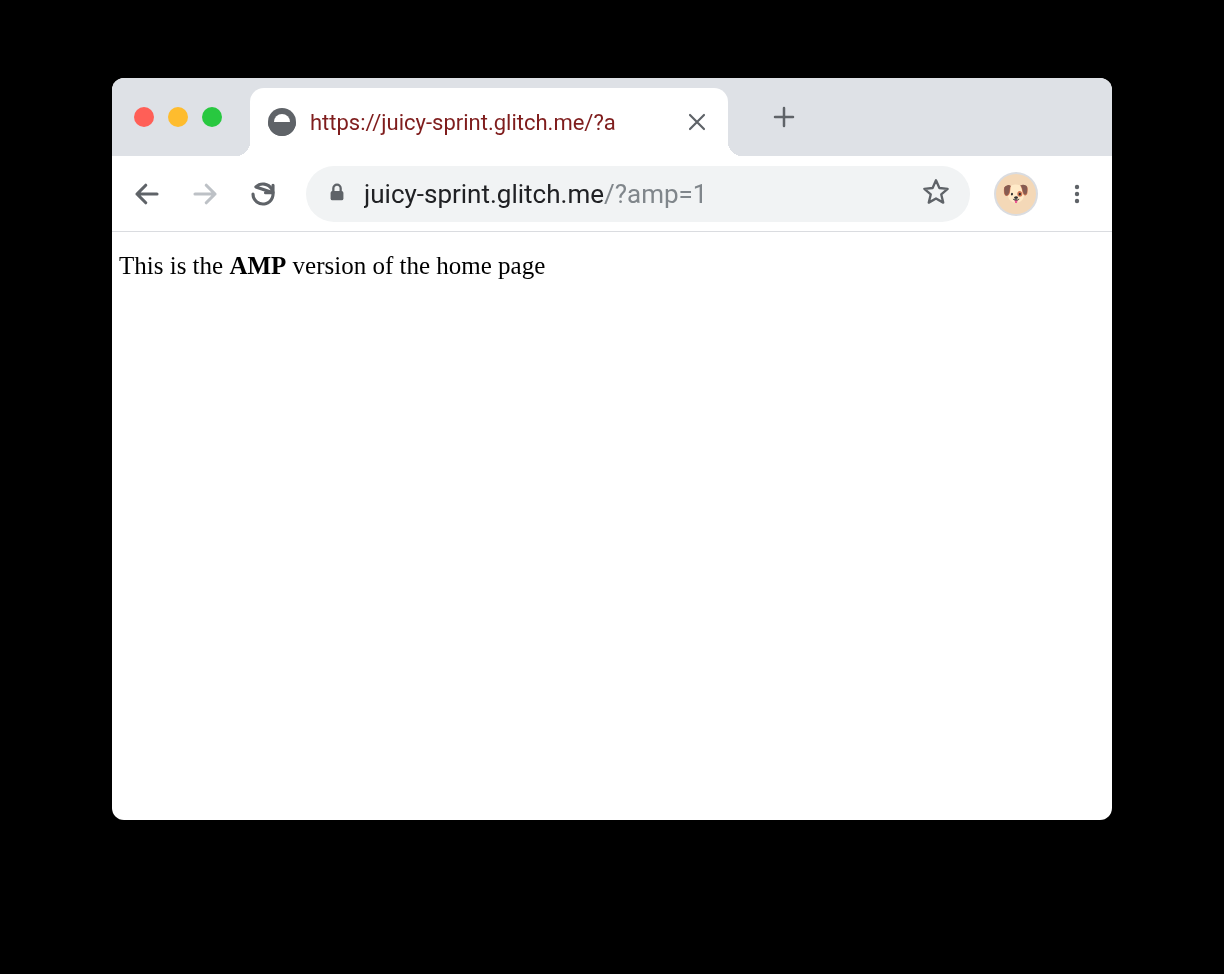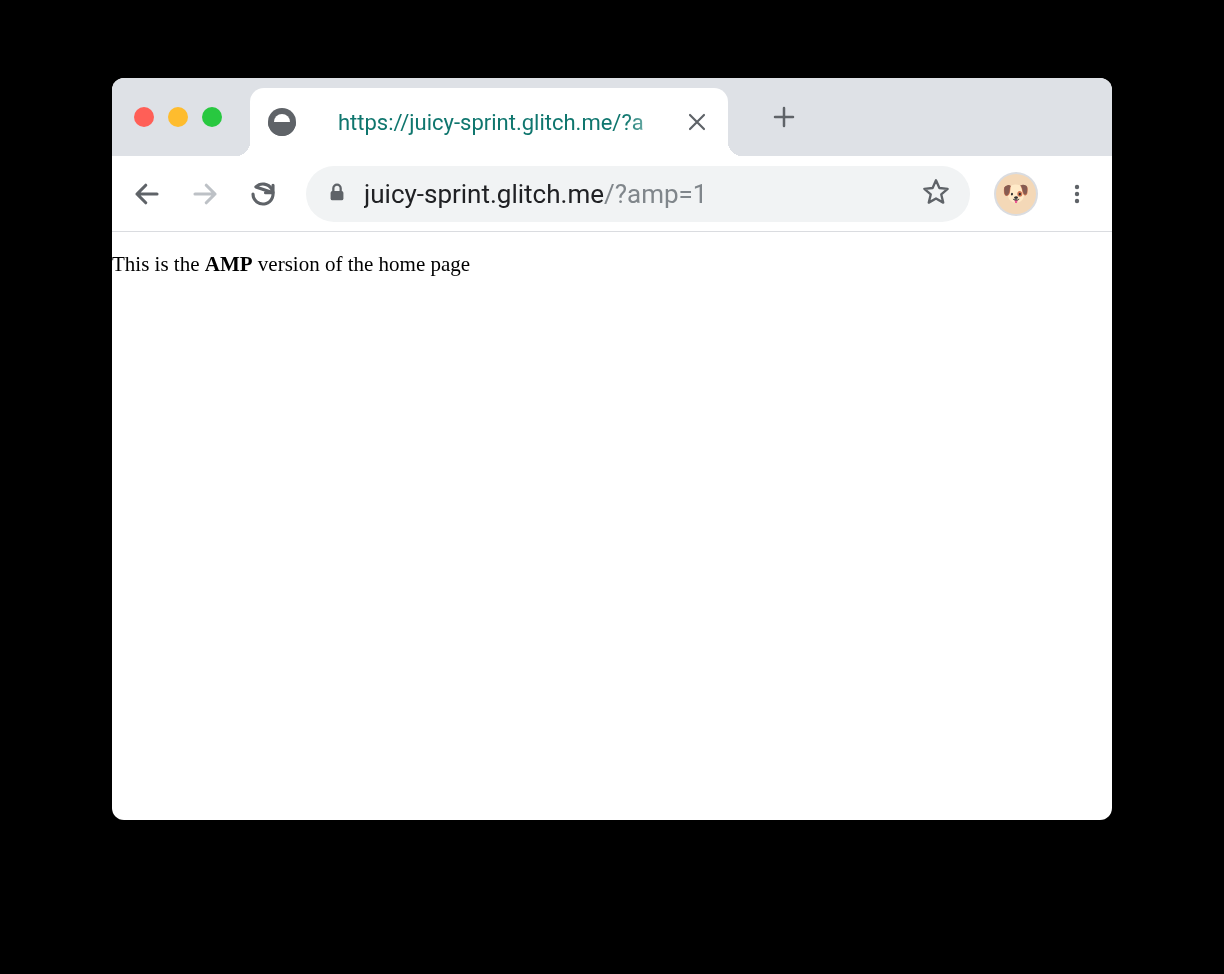--- a/index.html
+++ b/index.html
@@ -114,26 +114,25 @@
       width: 28px;
       height: 14px;
       border-radius: 0 0 14px 14px;
       background: #5f6368;
       bottom: 0;
       left: 0;
     }
     
     .tab-title {
       flex: 1;
-      color: #0f766e;
+      color: #7f1d1d;
       font-size: 22px;
       white-space: nowrap;
       overflow: hidden;
       mask-image: linear-gradient(to right, black 85%, transparent 100%);
-      margin-left: 28px;
       -webkit-mask-image: linear-gradient(to right, black 85%, transparent 100%);
     }
     
     .tab-close {
       width: 26px;
       height: 26px;
       display: flex;
       align-items: center;
       justify-content: center;
       color: #5f6368;
@@ -235,23 +234,23 @@
       height: 50px;
       display: flex;
       align-items: center;
       justify-content: center;
       cursor: pointer;
       color: #5f6368;
       border-radius: 50%;
     }
     
     .page-content {
-      padding: 20px 0 0 0;
+      padding: 20px 0 0 7px;
       font-family: "Times New Roman", Times, serif;
-      font-size: 21px;
+      font-size: 25px;
       color: #000;
     }
     
     .page-content strong {
       font-weight: bold;
     }
   </style>
 </head>
 <body>
 

